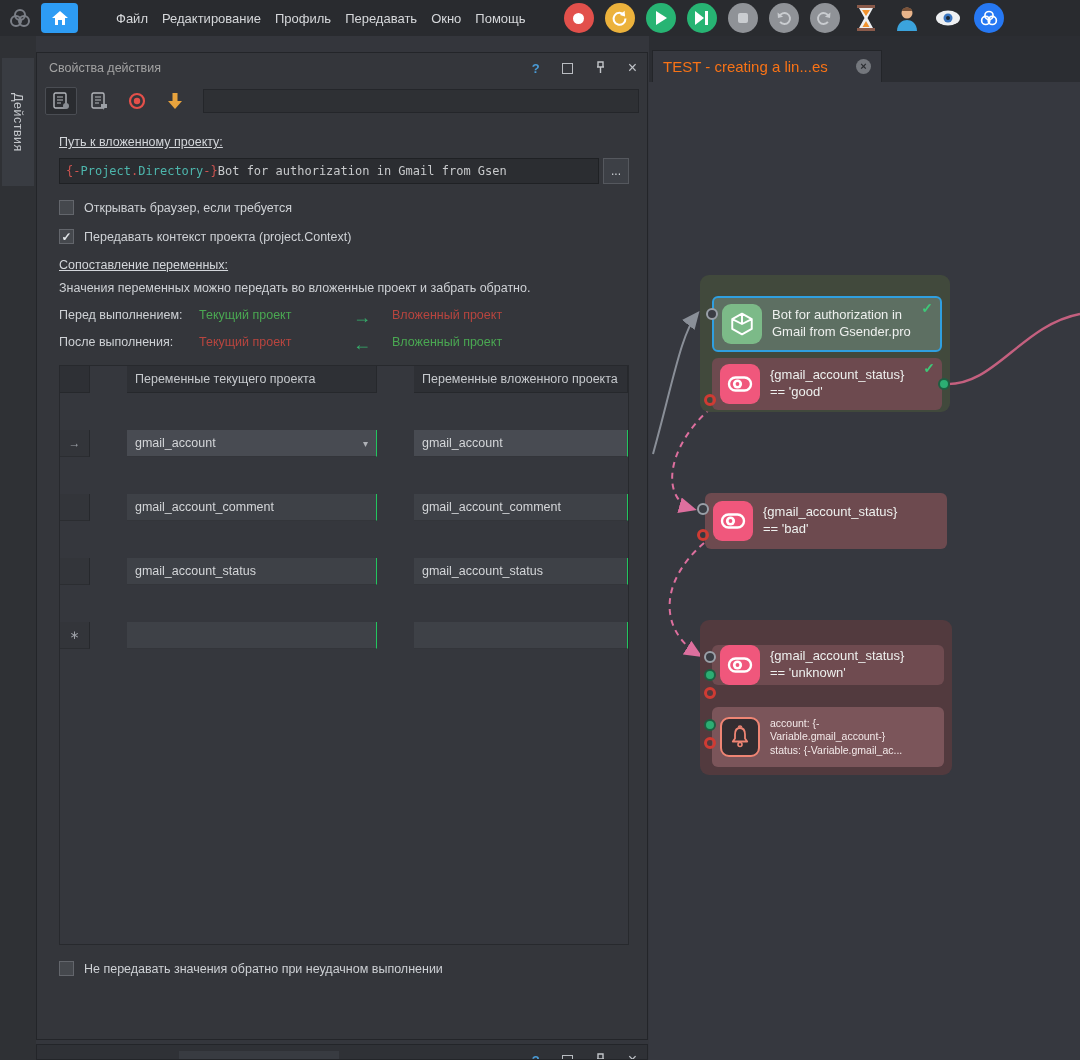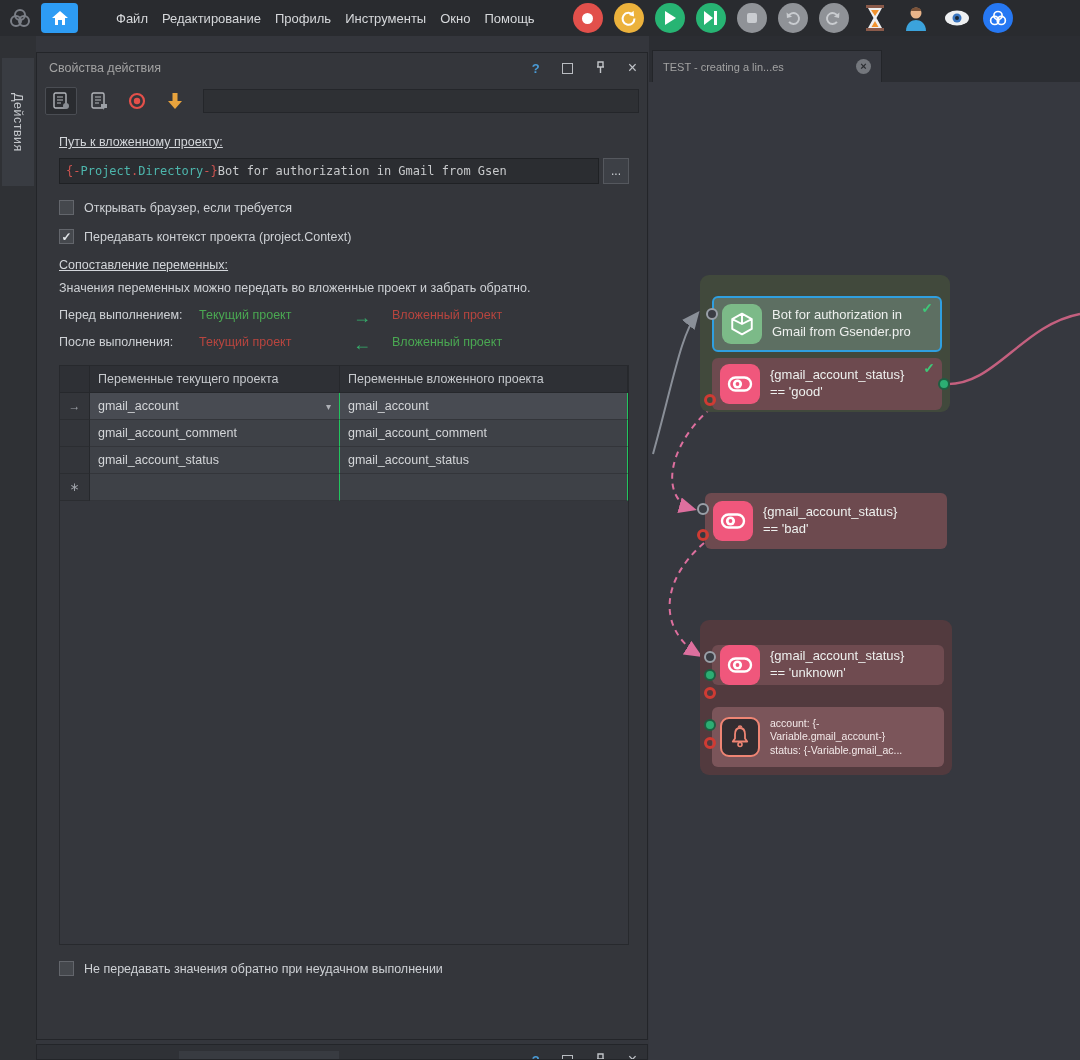--- a/index.html
+++ b/index.html
@@ -60,42 +60,42 @@
   .cb-label { color:#ced1d5; font-size:12.5px; }
   .map-desc { color:#ced1d5; font-size:12.5px; margin:0 0 13px 0; }
   .dir-row { display:flex; margin-bottom:9px; }
   .dir-row .lbl { color:#ced1d5; font-size:12.5px; width:140px; }
   .green-t { color:#4aa852; font-size:12.5px; }
   .red-t { color:#b8453f; font-size:12.5px; }
   .dir-arrow { color:#36b06c; font-size:18px; font-weight:bold; width:60px; text-align:center; line-height:1; }
   .proj-a { width:133px; }
 
   .var-table { margin-top:12px; width:570px; height:580px; background:#35373d; border:1px solid #27292d; }
-  .vt-grid { display:grid; grid-template-columns:30px 250px 1fr; }
+  .vt-grid { display:grid; grid-template-columns:30px 250px 1fr;gap:37px; }
   .vt-h { background:#2e3035; color:#c6c9cd; font-size:12.5px; padding:6px 8px; border-bottom:1px solid #26282c;
           border-right:1px solid #26282c; }
   .vt-c { background:#3e4147; color:#d4d6d9; font-size:12.5px; padding:6px 8px; border-bottom:1px solid #33353a;
           border-right:1px solid #22c55e; position:relative; }
   .vt-m { background:#33353a; border-bottom:1px solid #2b2d31; border-right:1px solid #26282c;
           color:#9ea2a8; font-size:12px; display:flex; align-items:center; justify-content:center; }
   .caret { position:absolute; right:8px; top:8px; color:#aeb1b6; font-size:10px; }
   .foot-opts { margin-top:16px; }
 
   .panel2 { position:absolute; left:36px; top:1044px; width:612px; height:16px; background:#2f3136;
             border:1px solid #232529; overflow:hidden; }
   .panel2-inner { height:30px; display:flex; align-items:center; padding:0 10px 0 12px; }
   .panel2 .ghostbox { width:160px; height:18px; background:#383b41; margin-left:130px; }
   .panel2 .p-hicons { margin-left:auto; }
 
   
   .canvas-wrap { position:absolute; left:649px; top:36px; width:431px; height:1024px; background:#2b2d32; }
   .tabbar { height:46px; display:flex; align-items:flex-end; }
   .tab { width:230px; height:32px; margin-left:3px; background:#36383f; border:1px solid #232529; border-bottom:none;
          display:flex; align-items:center; padding:0 10px; gap:10px; }
-  .tab-title { color:#a3a3a3; font-size:11px; flex:1; white-space:nowrap; overflow:hidden; }
+  .tab-title { color:#f97316; font-size:15px; flex:1; white-space:nowrap; overflow:hidden; }
   .tab-close { width:15px; height:15px; border-radius:50%; background:#74777d; color:#2b2d31; font-size:11px;
                font-weight:bold; display:flex; align-items:center; justify-content:center; line-height:1; }
   .canvas { position:relative; width:431px; height:978px; background:#36383f; overflow:hidden; }
   .wires { position:absolute; inset:0; z-index:1; }
 
   .grp { position:absolute; border-radius:9px; z-index:2; }
   .grp1 { left:51px; top:193px; width:250px; height:137px; background:#41493c; }
   .grp3 { left:51px; top:538px; width:252px; height:155px; background:#523a3e; }
 
   .node { position:absolute; border-radius:6px; display:flex; align-items:center; gap:10px; padding:0 8px; z-index:3; }
@@ -138,21 +138,21 @@
     </div>
     <div class="home-btn">
       <svg width="18" height="16" viewBox="0 0 18 16">
           <path d="M9 1 L17 8 H14 V15 H11 V10 H7 V15 H4 V8 H1 Z" fill="#fff"></path>
         </svg>
     </div>
     <nav class="menu">
       <span>Файл</span>
       <span>Редактирование</span>
       <span>Профиль</span>
-      <span>Инструменты</span>
+      <span>Передавать</span>
       <span>Окно</span>
       <span>Помощь</span>
     </nav>
     <div class="tb-btns">
       <div class="cbtn red">
           <div class="dotwhite"></div>
         </div>
       <div class="cbtn yellow">
         <svg width="17" height="17" viewBox="0 0 20 20">
             <path d="M15.5 6 A7 7 0 1 0 17 10" fill="none" stroke="#fff" stroke-width="2.4"></path>

